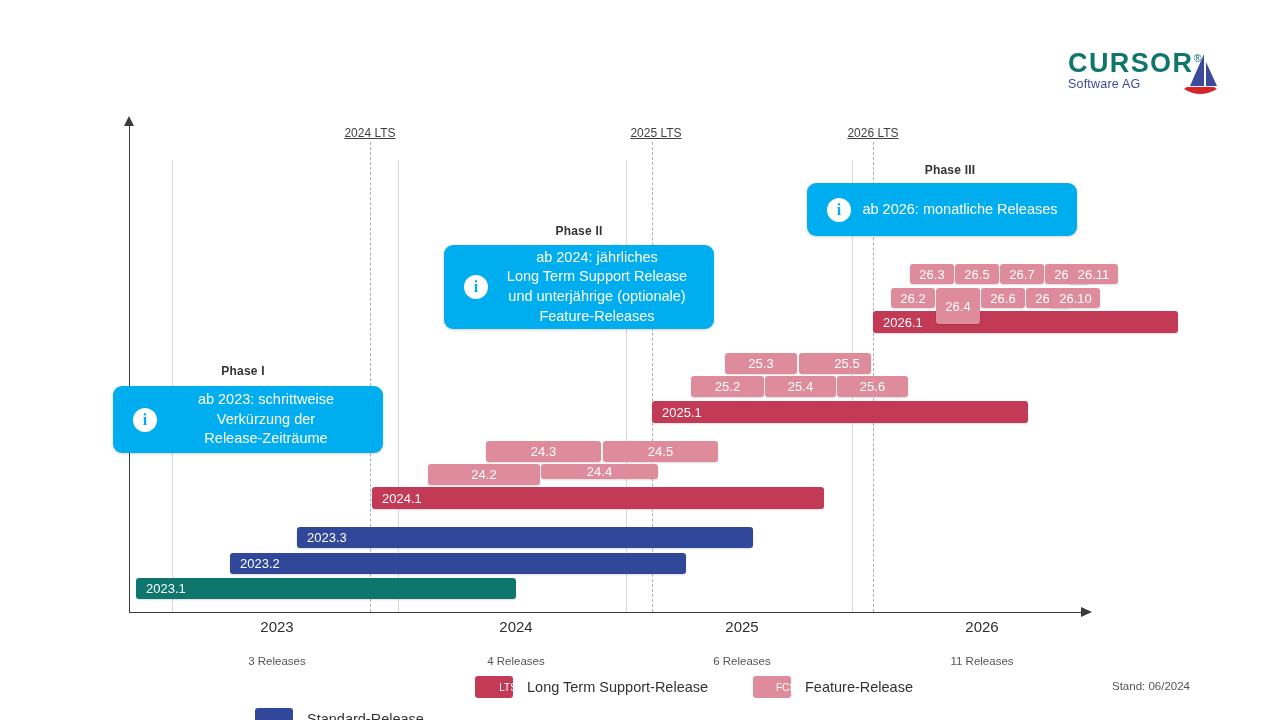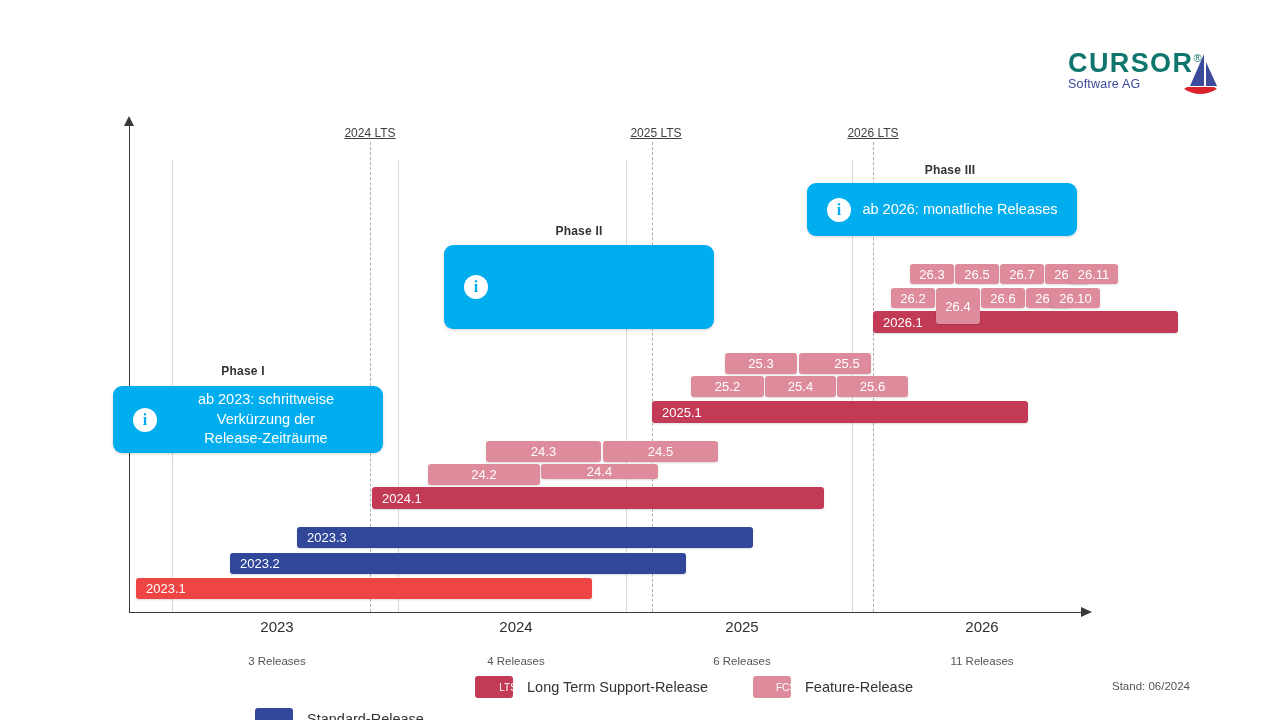--- a/index.html
+++ b/index.html
@@ -150,29 +150,33 @@
       <div class="phase-title" style="left: 243px; top: 364px;">Phase I</div>
       <div class="callout" style="left: 113px; top: 386px; width: 270px; height: 67px; background: rgb(0, 174, 239);">
         <div class="ico">i</div>
         <div class="txt">ab 2023: schrittweise
 Verkürzung der
 Release-Zeiträume</div>
       </div>
       <div class="phase-title" style="left: 579px; top: 224px;">Phase II</div>
       <div class="callout" style="left: 444px; top: 245px; width: 270px; height: 84px; background: rgb(0, 174, 239);">
         <div class="ico">i</div>
+        <div class="txt">ab 2024: jährliches
+Long Term Support Release
+und unterjährige (optionale)
+Feature-Releases</div>
       </div>
       <div class="phase-title" style="left: 950px; top: 163px;">Phase III</div>
       <div class="callout" style="left: 807px; top: 183px; width: 270px; height: 53px; background: rgb(0, 174, 239);">
         <div class="ico">i</div>
         <div class="txt">ab 2026: monatliche Releases</div>
       </div>
     </div>
   <div id="bars">
-      <div class="bar lbl-left" style="left: 136px; top: 578px; width: 456px; height: 21px; background: #ef4444;">2023.1</div>
+      <div class="bar lbl-left" style="left: 136px; top: 578px; width: 380px; height: 21px; background: #0f766e;">2023.1</div>
       <div class="bar lbl-left" style="left: 230px; top: 553px; width: 456px; height: 21px; background: rgb(49, 71, 154);">2023.2</div>
       <div class="bar lbl-left" style="left: 297px; top: 527px; width: 456px; height: 21px; background: rgb(49, 71, 154);">2023.3</div>
       <div class="bar lbl-left" style="left: 372px; top: 487px; width: 452px; height: 22px; background: rgb(194, 58, 85);">2024.1</div>
       <div class="bar lbl-left" style="left: 652px; top: 401px; width: 376px; height: 22px; background: rgb(194, 58, 85);">2025.1</div>
       <div class="bar lbl-left" style="left: 873px; top: 311px; width: 305px; height: 22px; background: rgb(194, 58, 85);">2026.1</div>
       <div class="bar lbl-center" style="left: 428px; top: 464px; width: 112px; height: 21px; background: rgb(222, 140, 155);">24.2</div>
       <div class="bar lbl-center" style="left: 541px; top: 464px; width: 117px; height: 15px; background: rgb(222, 140, 155);">24.4</div>
       <div class="bar lbl-center" style="left: 486px; top: 441px; width: 115px; height: 21px; background: rgb(222, 140, 155);">24.3</div>
       <div class="bar lbl-center" style="left: 603px; top: 441px; width: 115px; height: 21px; background: rgb(222, 140, 155);">24.5</div>
       <div class="bar lbl-center" style="left: 691px; top: 376px; width: 73px; height: 21px; background: rgb(222, 140, 155);">25.2</div>

